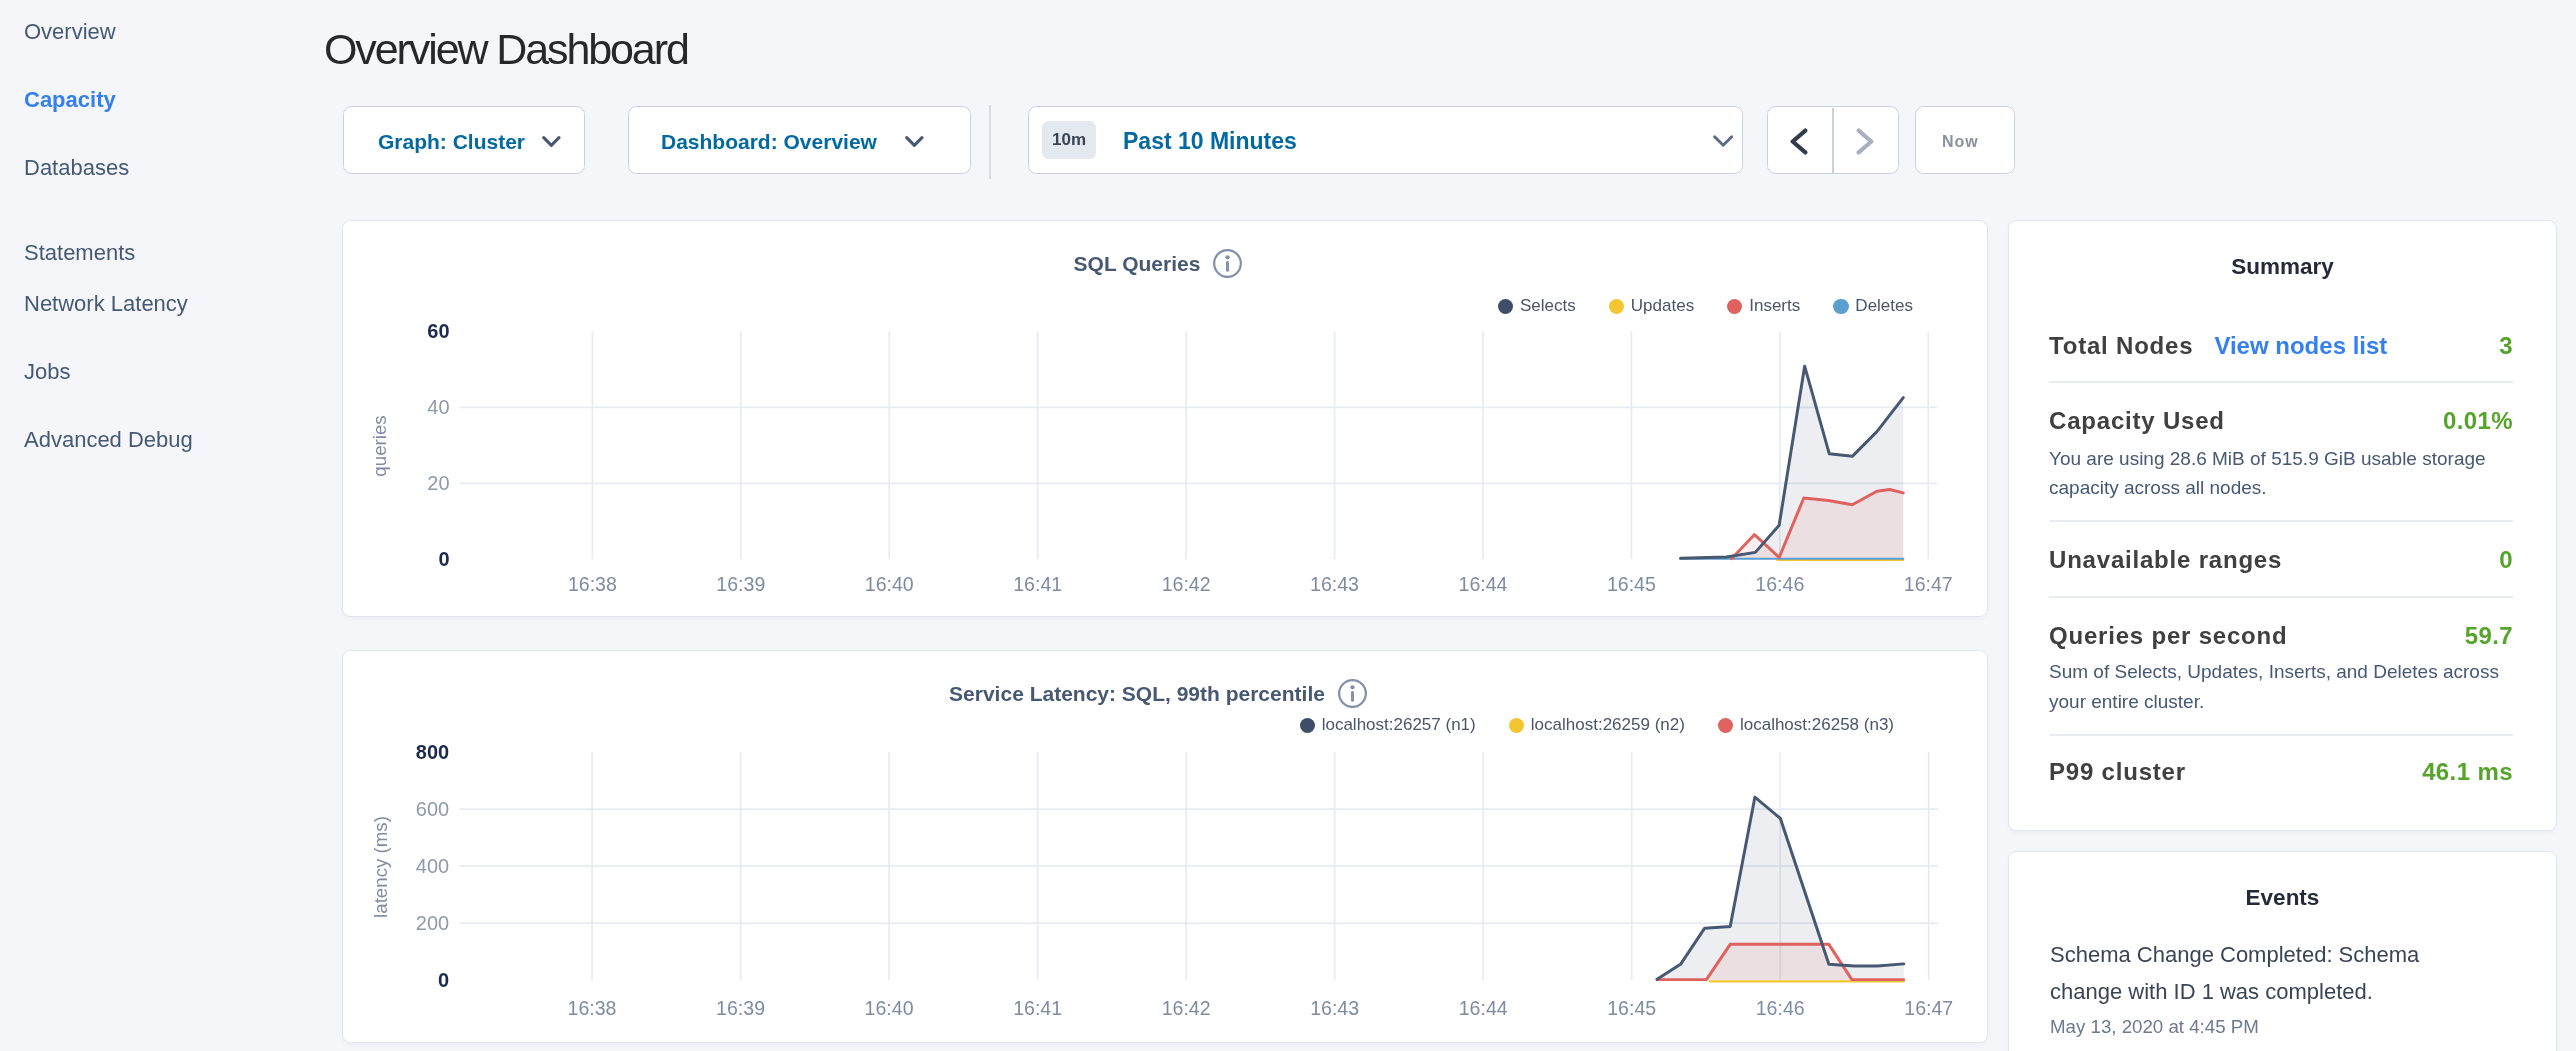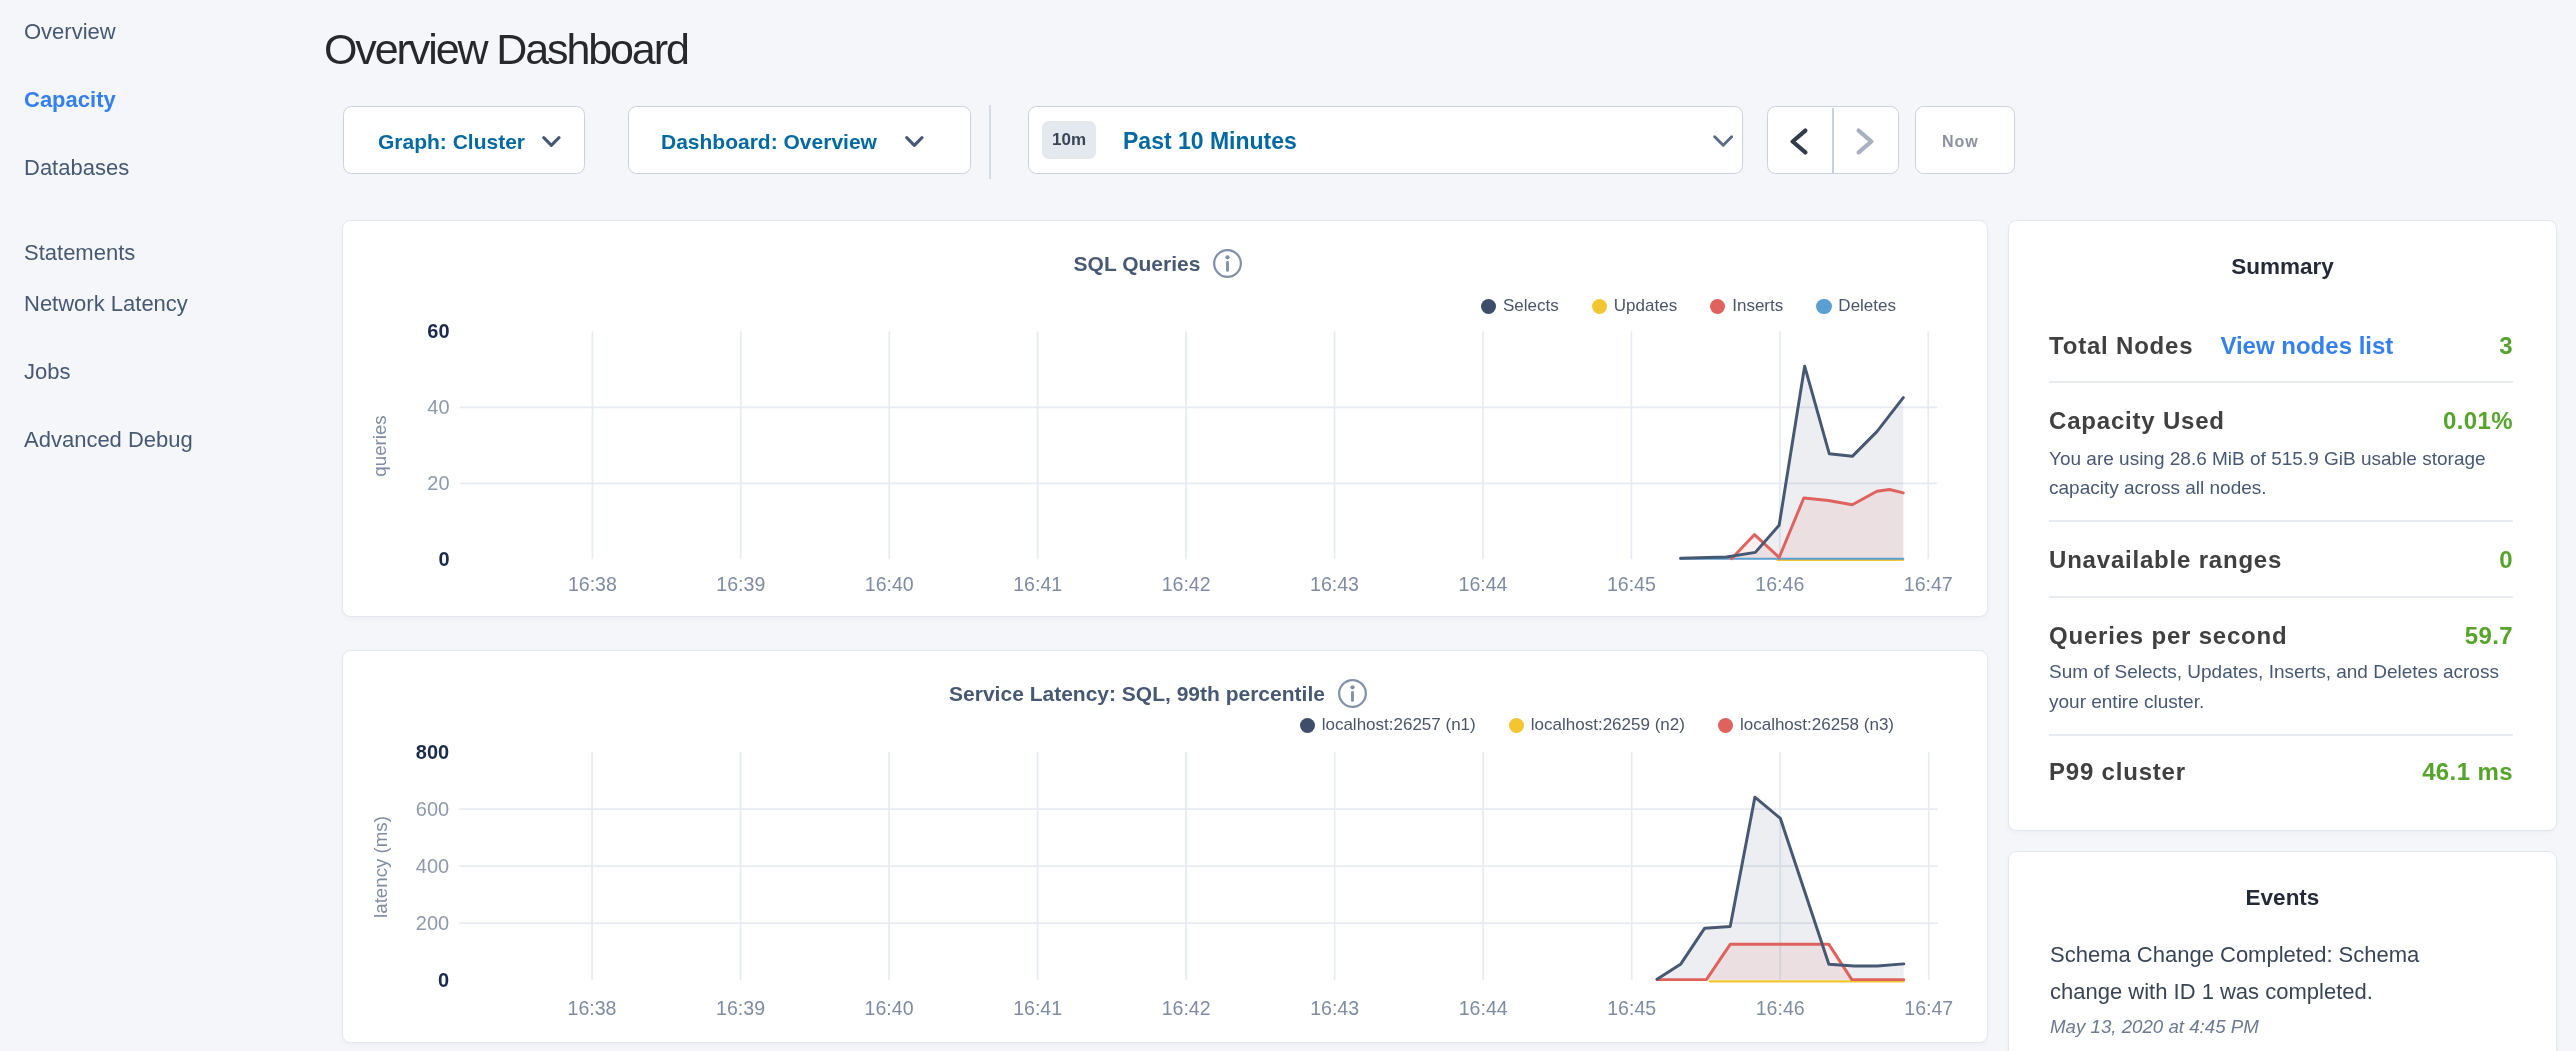--- a/index.html
+++ b/index.html
@@ -20,26 +20,26 @@
 .ctitle { position:absolute; left:338px; width:1641px; display:flex; align-items:center; justify-content:center;
            font-size:21px; font-weight:700; color:#475872; }
 .legend { position:absolute; display:flex; align-items:center; font-size:17px; line-height:20.4px; color:#4a5568; }
 .li { display:flex; align-items:center; margin-left:33px; }
 .dot { width:15.3px; height:15.3px; border-radius:50%; margin-right:6.8px; flex:none; }
 .rot { position:absolute; font-size:18.7px; color:#7e8ba0; transform:rotate(-90deg); transform-origin:center; white-space:nowrap; }
 .ptitle { position:absolute; left:2008px; width:549px; text-align:center; font-size:22.5px; line-height:27px;
            font-weight:700; color:#242a38; }
 .srow { position:absolute; left:2049px; width:464px; height:37px; line-height:37px; font-size:25px; }
 .slbl { font-weight:700; color:#404040; font-size:24px; letter-spacing:0.8px; }
-.slink { font-weight:700; font-size:24px; color:#3580ee; margin-left:27px; }
+.slink { font-weight:700; font-size:24px; color:#3580ee; margin-left:21px; }
 .sval { float:right; font-weight:700; color:#56a42c; font-size:24px; letter-spacing:0.4px; }
 .sdesc { position:absolute; left:2049px; font-size:19px; line-height:29px; color:#475872; white-space:nowrap; }
 .sdiv { position:absolute; left:2049px; width:464px; height:1.7px; background:#e8ebf0; }
 .etext { position:absolute; left:2050px; font-size:22px; line-height:37px; color:#394455; white-space:nowrap; }
-.edate { position:absolute; left:2050px; font-size:18.7px; color:#6c7a90;font-style:italic; }
+.edate { position:absolute; left:2050px; font-size:18.7px; color:#6c7a90; }
 </style>
 </head>
 <body>
 <div class="nav" style="top:18px">Overview</div>
 <div class="nav act" style="top:86px">Capacity</div>
 <div class="nav" style="top:154px">Databases</div>
 <div class="nav" style="top:239px">Statements</div>
 <div class="nav" style="top:290px">Network Latency</div>
 <div class="nav" style="top:358px">Jobs</div>
 <div class="nav" style="top:426px">Advanced Debug</div>
@@ -77,21 +77,21 @@
 
 <div class="ctl" style="left:1915px;width:100px"></div>
 <div class="ctltxt" style="left:1942px;color:#8b919d;font-size:16px;letter-spacing:0.9px">Now</div>
 
 <div class="panel" style="left:342px;top:220px;width:1646px;height:397px"></div>
 <div class="ctitle" style="top:248px">SQL Queries<svg width="31" height="31" viewBox="0 0 36 36" style="margin-left:12px;flex:none">
       <circle cx="18" cy="18" r="15.5" fill="none" stroke="#8290a9" stroke-width="2.6"></circle>
       <circle cx="18" cy="10.8" r="2.5" fill="#8290a9"></circle>
       <rect x="16.3" y="15.2" width="3.4" height="12.5" rx="1.6" fill="#8290a9"></rect>
     </svg></div>
-<div class="legend" style="right:680px;top:296px">
+<div class="legend" style="right:663px;top:296px">
     <span class="li"><span class="dot" style="background:#3e4d68"></span>Selects</span>
     <span class="li"><span class="dot" style="background:#f2c531"></span>Updates</span>
     <span class="li"><span class="dot" style="background:#e0625e"></span>Inserts</span>
     <span class="li"><span class="dot" style="background:#5b9fd1"></span>Deletes</span>
   </div>
 <div class="rot" style="left:282px;top:435px;width:196px;text-align:center">queries</div>
 <svg style="position:absolute;left:347px;top:220px" width="1641" height="397" viewBox="408 259 1929 467">
 <line x1="540" y1="479.3" x2="2278" y2="479.3" stroke="#e7ebf2" stroke-width="2"></line>
 <line x1="540" y1="568.7" x2="2278" y2="568.7" stroke="#e7ebf2" stroke-width="2"></line>
 <line x1="696.0" y1="390" x2="696.0" y2="658" stroke="#e7ebf2" stroke-width="2"></line>

